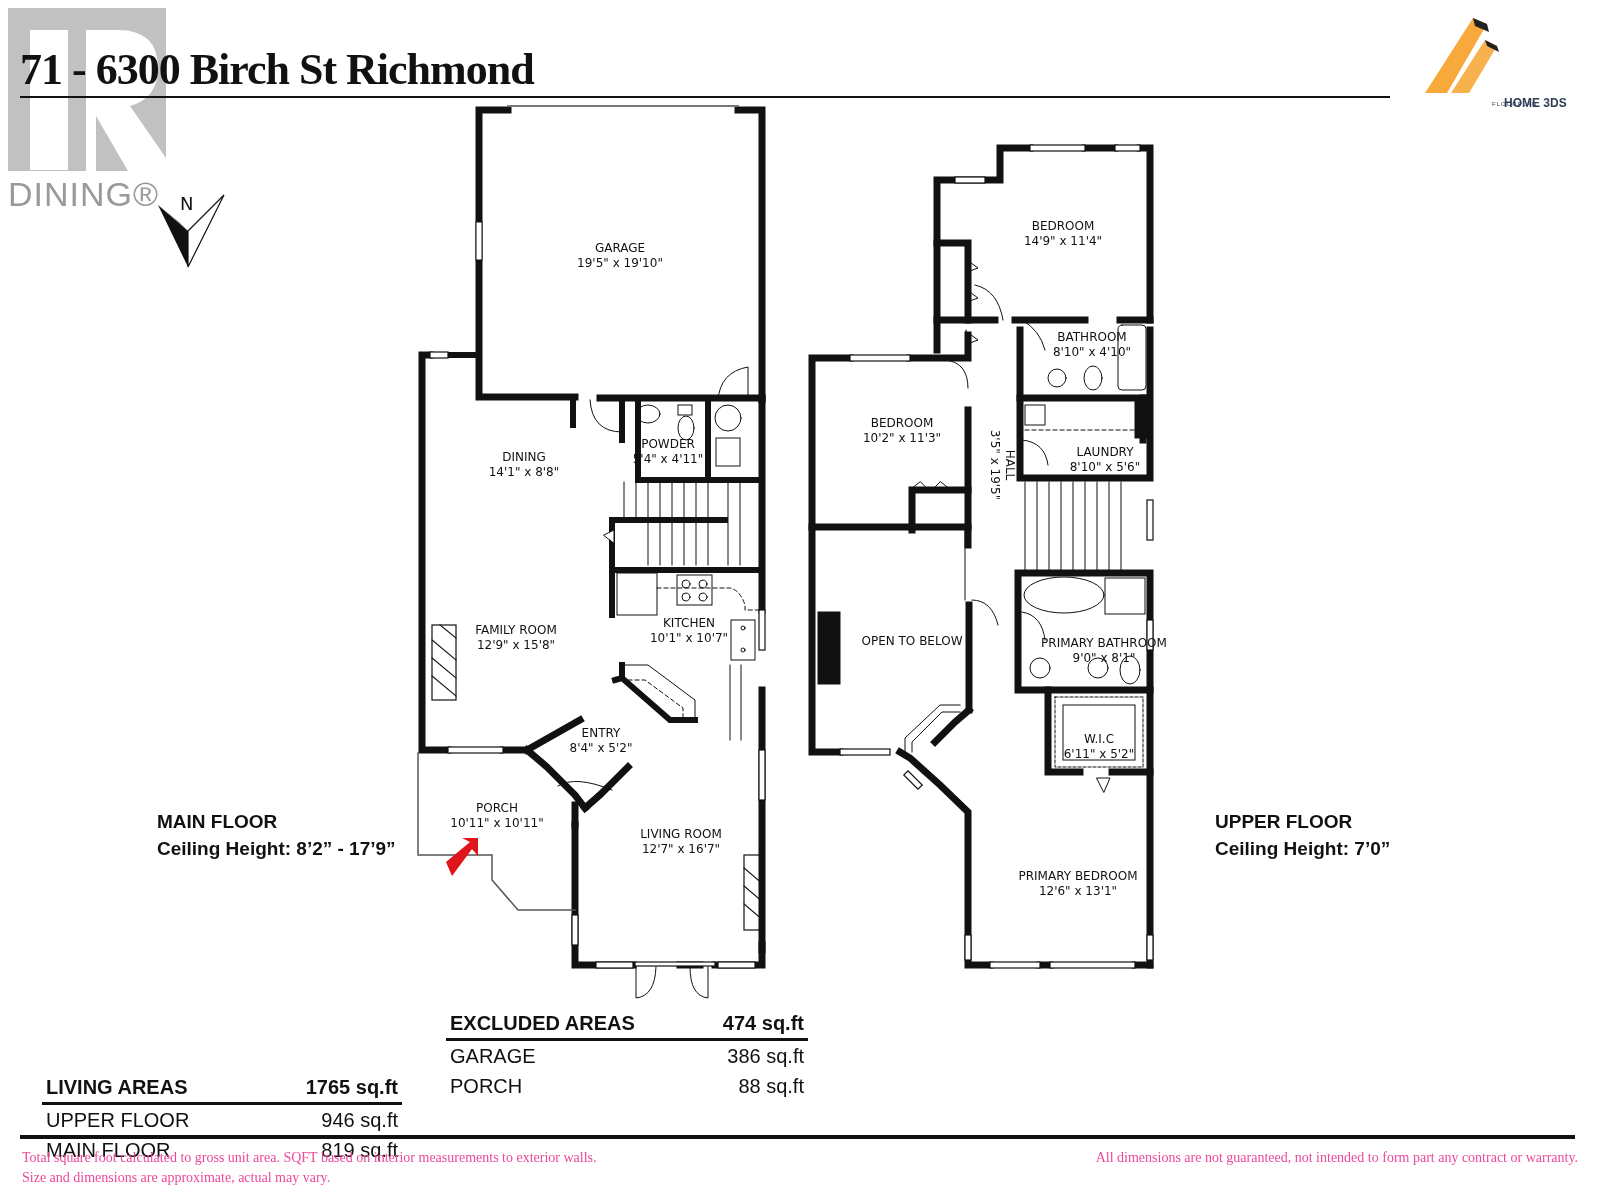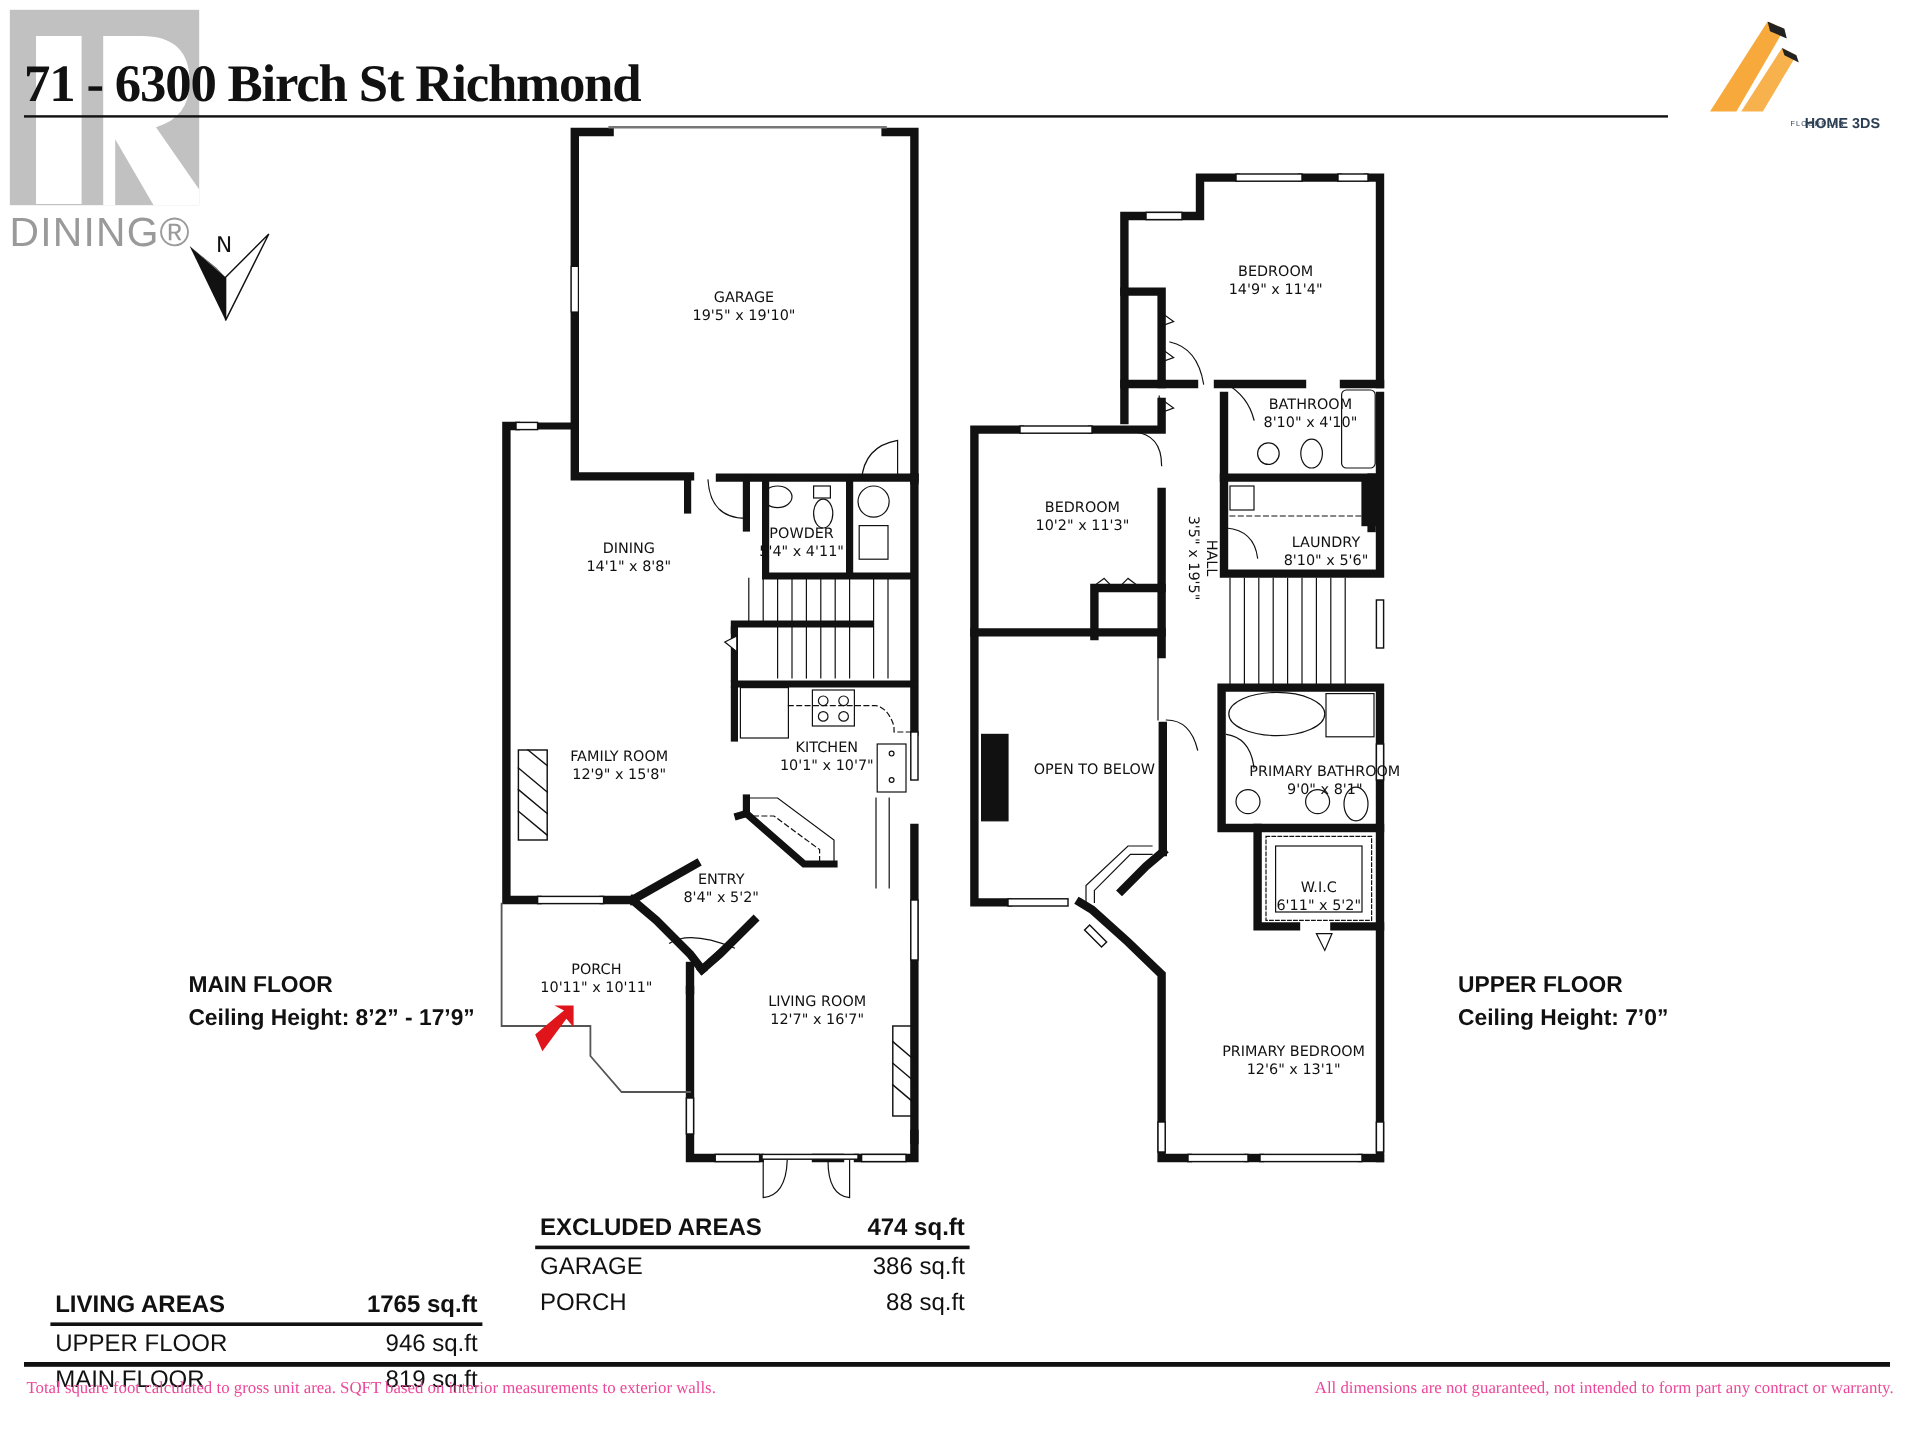--- a/index.html
+++ b/index.html
@@ -343,14 +343,15 @@
   </div>
   <div class="area-row">
     <span>PORCH</span>
     <span>88 sq.ft</span>
   </div>
 </div>
 
 <div class="abs footer-rule"></div>
 <div class="abs fine" style="left:22px;top:1148px;">
   <div>Total square foot calculated to gross unit area. SQFT based on interior measurements to exterior walls.</div>
+  <div>Size and dimensions are approximate, actual may vary.</div>
 </div>
 <div class="abs fine" style="right:22px;top:1148px;">All dimensions are not guaranteed, not intended to form part any contract or warranty.</div>
 
 </body></html>

